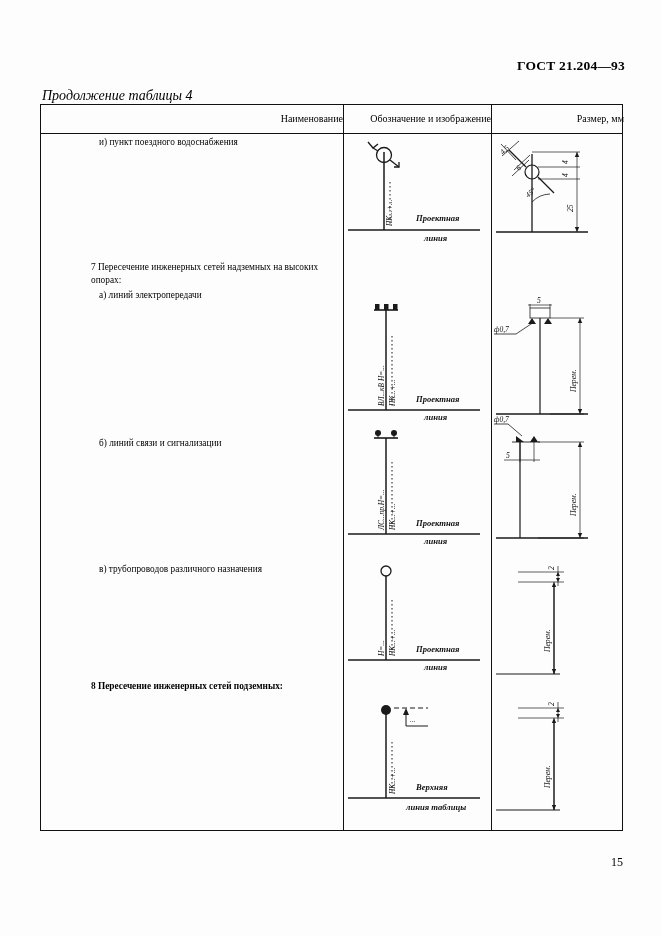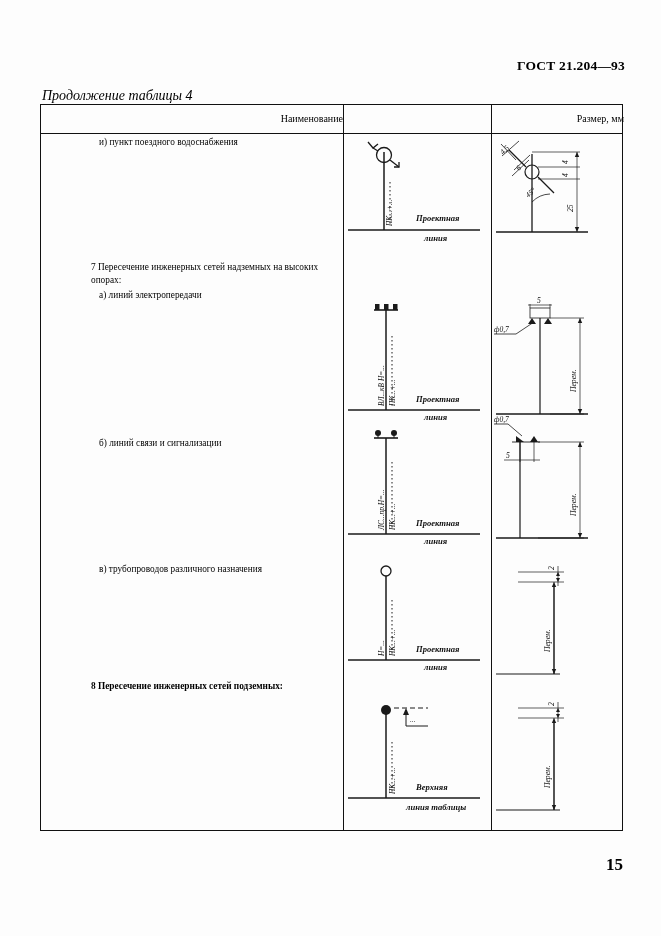--- a/index.html
+++ b/index.html
@@ -91,23 +91,22 @@
     margin-left: 45px;
   }
 
   
   .pane { position: absolute; }
 
   .pgnum {
     position: absolute;
     right: 38px;
     top: 855px;
-    font-size: 17px;
-    font-family: "Liberation Serif", serif;
-    font-weight: bold;
+    font-size: 12px;
+    font-family: "Liberation Serif", serif;
   }
   svg { display: block; overflow: visible; }
   .stroke { stroke: #1a1a1a; fill: none; }
   .vt { font-family: "Liberation Serif", serif; font-style: italic; font-size: 7.4px; fill:#111; }
   .vtb { font-family: "Liberation Serif", serif; font-style: italic; font-weight: bold; font-size: 8.6px; fill:#111; }
   .dim { font-family: "Liberation Serif", serif; font-style: italic; font-size: 7.6px; fill:#111; }
 </style>
 </head>
 <body>
 
@@ -115,20 +114,21 @@
 
   <div class="doc-header">ГОСТ 21.204—93</div>
   <div class="cont-label">Продолжение таблицы 4</div>
 
   <div class="tbl">
     <div class="vline v1"></div>
     <div class="vline v2"></div>
     <div class="hhead"></div>
 
     <div class="th th1">Наименование</div>
+    <div class="th th2">Обозначение и изображение</div>
     <div class="th th3">Размер, мм</div>
   </div>
 
   <div class="lbl" style="left:54px; top:136px; width:240px;">и)  пункт поездного водоснабжения</div>
 
   <div class="lbl" style="left:46px; top:261px; width:248px;">7  Пересечение инженерных сетей надземных на высоких опорах:</div>
   <div class="lbl" style="left:54px; top:289px; width:240px;">а)  линий электропередачи</div>
 
   <div class="lbl" style="left:54px; top:563px; width:240px;">в)  трубопроводов различного назначения</div>
 

